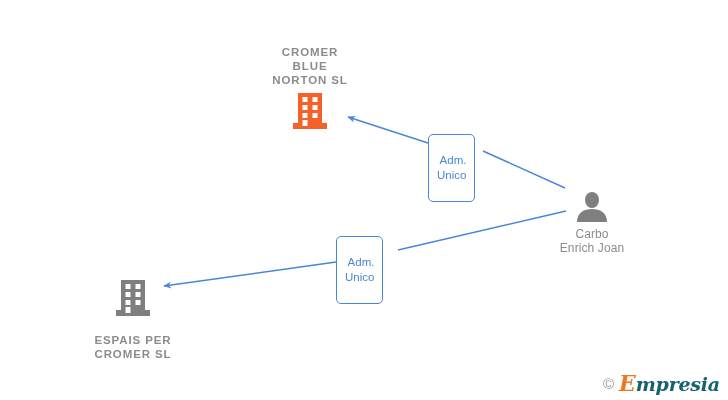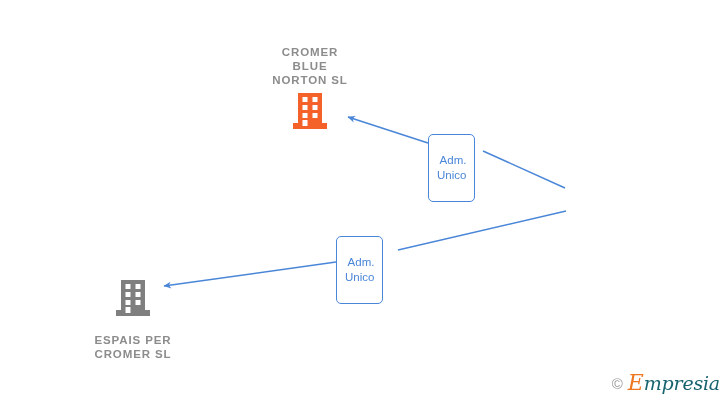--- a/index.html
+++ b/index.html
@@ -87,20 +87,21 @@
     color: #9a9a9a;
     line-height: 1;
   }
   #watermark .brand {
     font-family: "DejaVu Serif", serif;
     font-style: italic;
     font-size: 19px;
     line-height: 1;
     color: #16626e;
     letter-spacing: -0.2px;
+    font-weight: bold;
   }
   #watermark .brand .cap {
     color: #ee7722;
     font-size: 22px;
   }
 </style>
 </head>
 <body>
 
 <div id="canvas">
@@ -154,20 +155,32 @@
         <rect x="9.5" y="20" width="5" height="5" fill="#ffffff"></rect>
         <rect x="19.5" y="20" width="5" height="5" fill="#ffffff"></rect>
         <rect x="0" y="30" width="34" height="6" fill="#7f7f7f"></rect>
         <rect x="9.5" y="27" width="5" height="6" fill="#ffffff"></rect>
       </svg>
     </span>
     <div class="node-label company">ESPAIS PER
 CROMER  SL</div>
   </div>
 
+  <div class="node" style="left:522px; top:192px; width:140px;">
+    <span class="icon-wrap">
+      <svg width="36" height="30" viewBox="0 0 36 30" xmlns="http://www.w3.org/2000/svg" style="display:block; margin:0 auto 5px auto;">
+
+        <ellipse cx="18" cy="8" rx="7" ry="8" fill="#7f7f7f"></ellipse>
+
+        <path d="M3,30 C3,20.5 10,17 18,17 C26,17 33,20.5 33,30 Z" fill="#7f7f7f"></path>
+      </svg>
+    </span>
+    <div class="node-label person">Carbo
+Enrich Joan</div>
+  </div>
 
   <div class="rel-chip" style="left:428px; top:134px;">
     <span>Adm.
 Unico</span>
   </div>
 
   <div class="rel-chip" style="left:336px; top:236px;">
     <span>Adm.
 Unico</span>
   </div>

